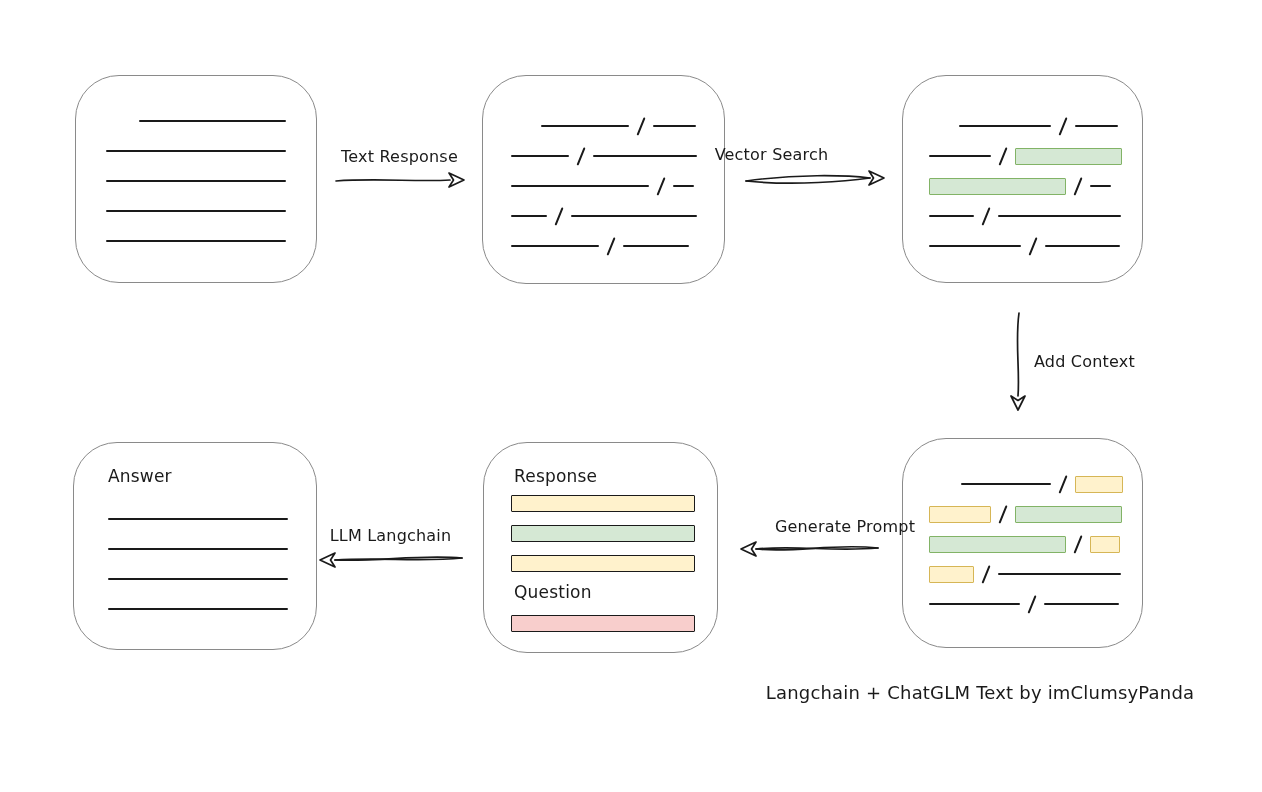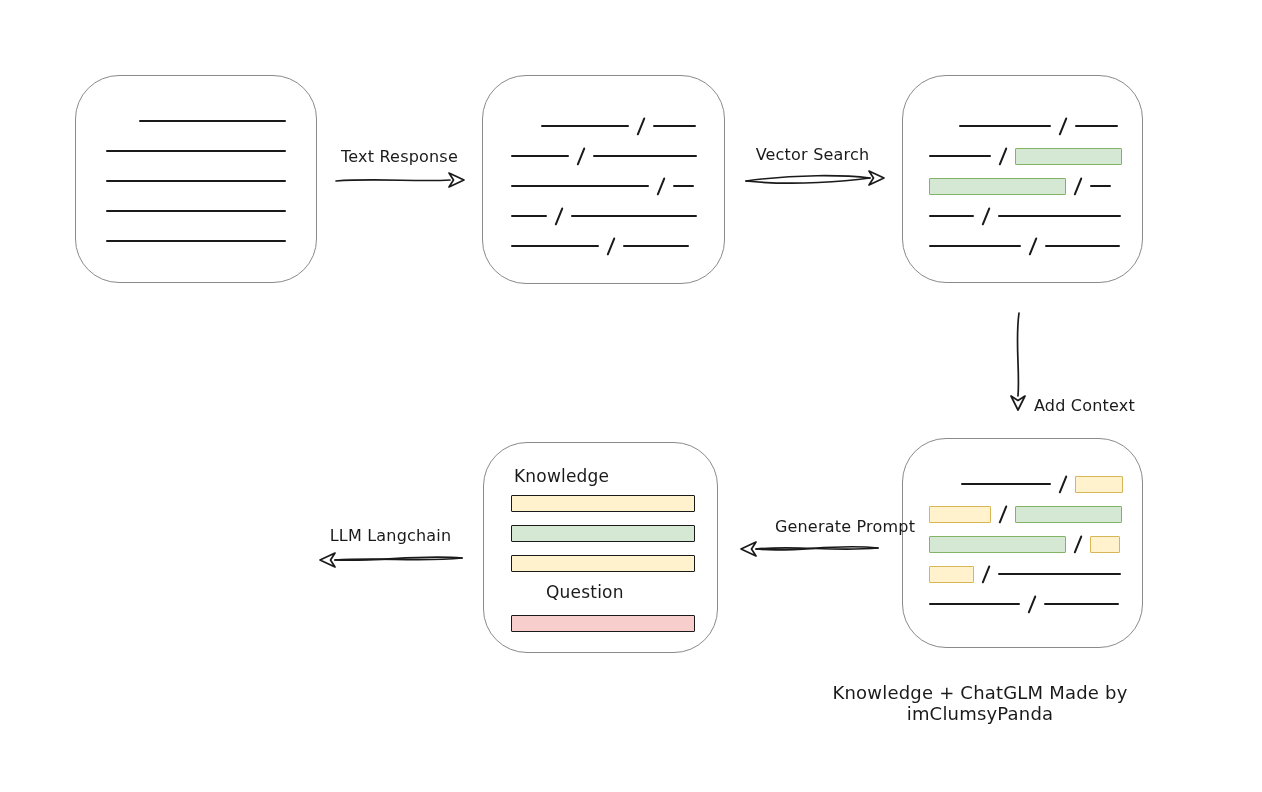--- a/index.html
+++ b/index.html
@@ -140,32 +140,49 @@
         </div>
         <div class="row" style="padding-left: 26px;">
           <div class="seg-line" style="width: 91px;"></div>
           <div class="seg-slash"></div>
           <div class="seg-line" style="width: 75px;"></div>
         </div>
       </div>
   </div>
 
   <div class="box" style="left:483px;top:442px;width:235px;height:211px;">
-    <div class="box-label" style="left:30px;top:22px;">Knowledge</div>
+    <div class="box-label" style="left:30px;top:22px;">Response</div>
     <div class="bars" style="top:52px;">
         <div class="bar bar-yellow"></div>
         <div class="bar bar-green"></div>
         <div class="bar bar-yellow"></div>
       </div>
-    <div class="box-label" style="left:30px;top:138px;margin-left:32px;">Question</div>
+    <div class="box-label" style="left:30px;top:138px;">Question</div>
     <div class="bars" style="top:172px;">
         <div class="bar bar-red"></div>
       </div>
   </div>
 
+  <div class="box" style="left:73px;top:442px;width:244px;height:208px;">
+    <div class="box-label" style="left:34px;top:22px;">Answer</div>
+    <div class="rows rows-pt61">
+        <div class="row" style="padding-left: 34px;">
+          <div class="seg-line" style="width: 180px;"></div>
+        </div>
+        <div class="row" style="padding-left: 34px;">
+          <div class="seg-line" style="width: 180px;"></div>
+        </div>
+        <div class="row" style="padding-left: 34px;">
+          <div class="seg-line" style="width: 180px;"></div>
+        </div>
+        <div class="row" style="padding-left: 34px;">
+          <div class="seg-line" style="width: 180px;"></div>
+        </div>
+      </div>
+  </div>
 
   <svg class="arrows" width="1262" height="792" viewBox="0 0 1262 792">
     <g>
       <path d="M336,181 C376,178 418,182 450,180"></path>
       <path d="M449,173 L464,180 L449,187 L453.5,180 Z"></path>
     </g>
     <g>
       <path d="M746,181 C795,174 845,175 870,178"></path>
       <path d="M746,181 C795,186 848,181 870,178"></path>
       <path d="M869,171 L884,178 L869,185 L873.5,178 Z"></path>
@@ -180,20 +197,20 @@
       <path d="M756,542 L741,549 L756,556 L751.5,549 Z"></path>
     </g>
     <g>
       <path d="M462,558 C420,554 378,562 335,560"></path>
       <path d="M462,558 C420,562 378,557 335,560"></path>
       <path d="M335,553 L320,560 L335,567 L330.5,560 Z"></path>
     </g>
   </svg>
 
   <div class="arrow-label" style="left:332px;top:147px;width:135px;">Text Response</div>
-  <div class="arrow-label" style="left:740px;top:145px;width:145px;">Vector Search</div>
-  <div class="arrow-label" style="left:1034px;top:352px;width:120px;text-align:left;margin-top:44px;">Add Context</div>
+  <div class="arrow-label" style="left:699px;top:145px;width:145px;">Vector Search</div>
+  <div class="arrow-label" style="left:1034px;top:352px;width:120px;text-align:left;">Add Context</div>
   <div class="arrow-label" style="left:736px;top:517px;width:150px;margin-left:34px;">Generate Prompt</div>
   <div class="arrow-label" style="left:328px;top:526px;width:125px;">LLM Langchain</div>
 
-  <div class="caption">Knowledge + ChatGLM Made by imClumsyPanda</div>
+  <div class="caption">Langchain + ChatGLM Text by imClumsyPanda</div>
 
 </div>
 
 </body></html>

